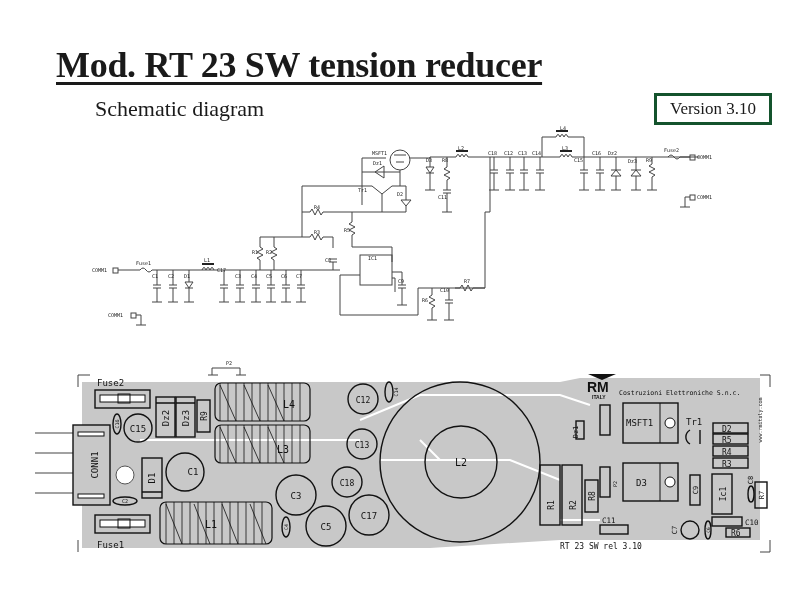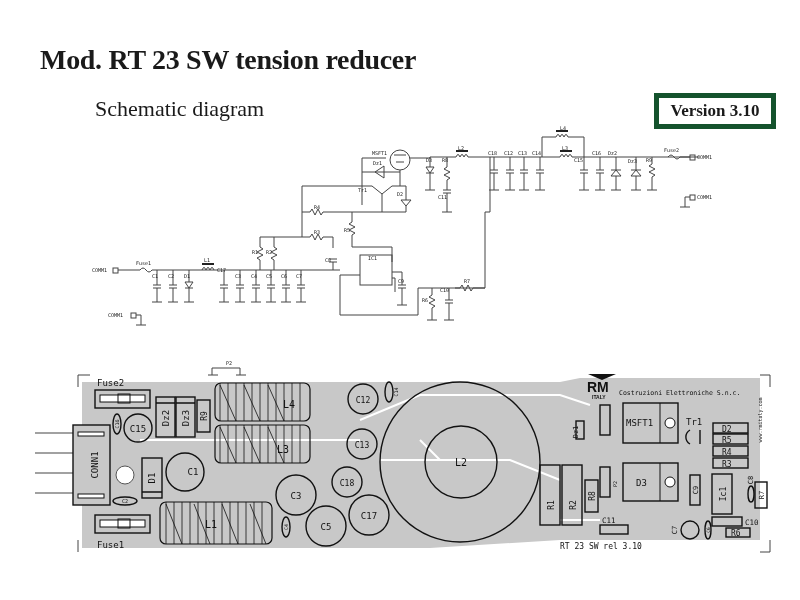--- a/index.html
+++ b/index.html
@@ -1,19 +1,19 @@
 <!DOCTYPE html>
 <html><head>
 <meta charset="utf-8">
 <style>
   html,body{margin:0;padding:0;background:#fff;}
   body{width:800px;height:600px;position:relative;overflow:hidden;font-family:"Liberation Serif",serif;color:#1a1a1a;}
-  .title{position:absolute;left:40px;top:44px;font-size:28px;font-weight:bold;text-decoration-thickness:3px;text-underline-offset:5px;letter-spacing:-0.3px;}
+  .title{position:absolute;left:56px;top:44px;font-size:36px;font-weight:bold;text-decoration:underline;text-decoration-thickness:3px;text-underline-offset:5px;letter-spacing:-0.3px;}
   .subtitle{position:absolute;left:50px;top:96px;font-size:22px;margin-left:45px;}
-  .version{position:absolute;left:654px;top:93px;width:112px;height:26px;border:5px solid #14532d;font-size:17px;text-align:center;line-height:26px;font-weight:bold;}
+  .version{position:absolute;left:654px;top:93px;width:112px;height:26px;border:3px solid #14532d;font-size:17px;text-align:center;line-height:26px;}
   svg{position:absolute;left:0;top:0;}
   .w{stroke:#444;stroke-width:1;fill:none;}
   .lbl{font-family:"DejaVu Sans Mono",monospace;font-size:5px;fill:#222;}
   .pcbtxt{font-family:"DejaVu Sans Mono",monospace;fill:#111;}
   .o{stroke:#111;stroke-width:1.4;fill:none;}
 </style>
 </head>
 <body>
 
 <div class="title">Mod. RT 23 SW tension reducer</div>

